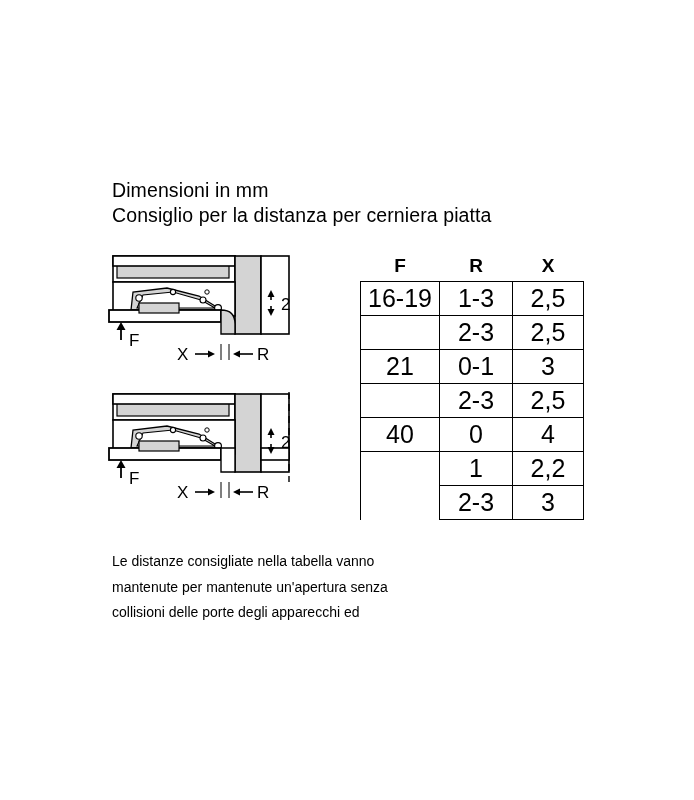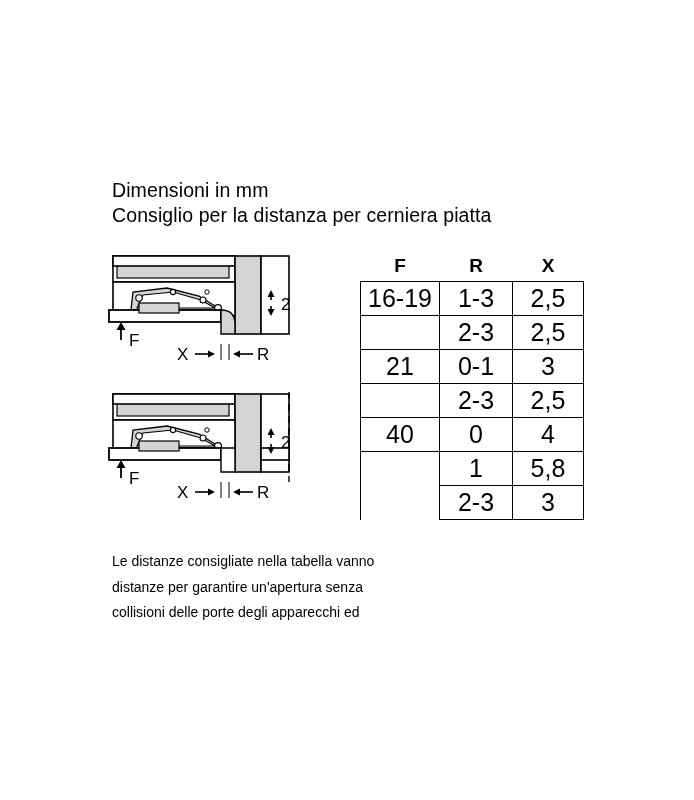--- a/index.html
+++ b/index.html
@@ -246,30 +246,30 @@
           <td class="col-x">2,5</td>
         </tr>
         <tr>
           <td class="col-f">40</td>
           <td class="col-r">0</td>
           <td class="col-x">4</td>
         </tr>
         <tr>
           <td class="col-f blank"></td>
           <td class="col-r">1</td>
-          <td class="col-x">5,8</td>
+          <td class="col-x">2,2</td>
         </tr>
         <tr>
           <td class="col-f blank"></td>
           <td class="col-r">2-3</td>
           <td class="col-x">3</td>
         </tr>
       </tbody>
     </table>
   </div>
 
   <div class="body-text">
     <div>Le distanze consigliate nella tabella vanno</div>
-    <div>distanze per garantire un'apertura senza</div>
+    <div>mantenute per mantenute un'apertura senza</div>
     <div>collisioni delle porte degli apparecchi ed</div>
   </div>
 
 </div>
 
 </body></html>

